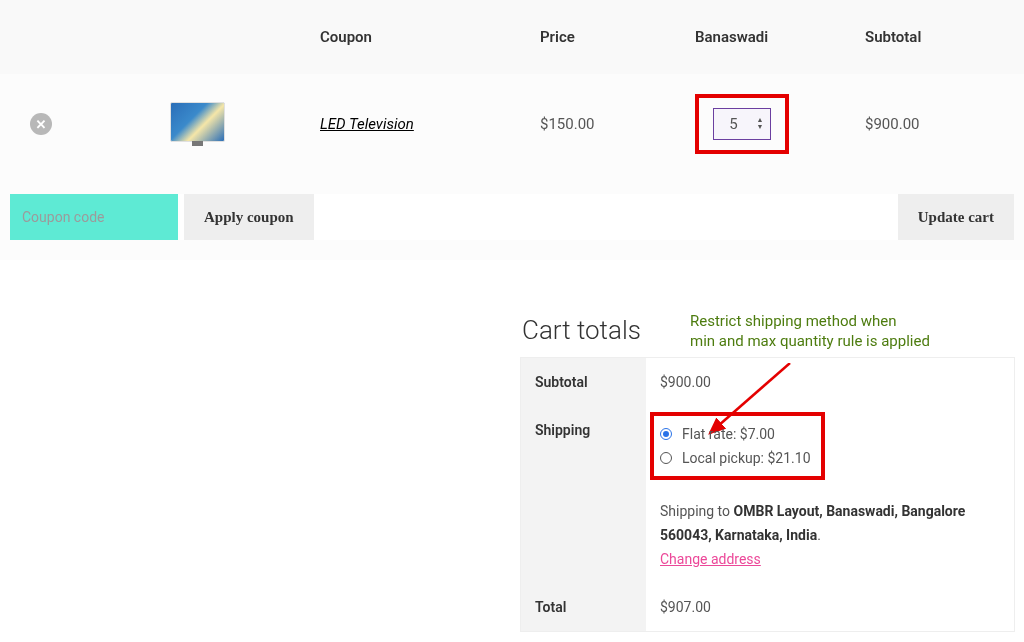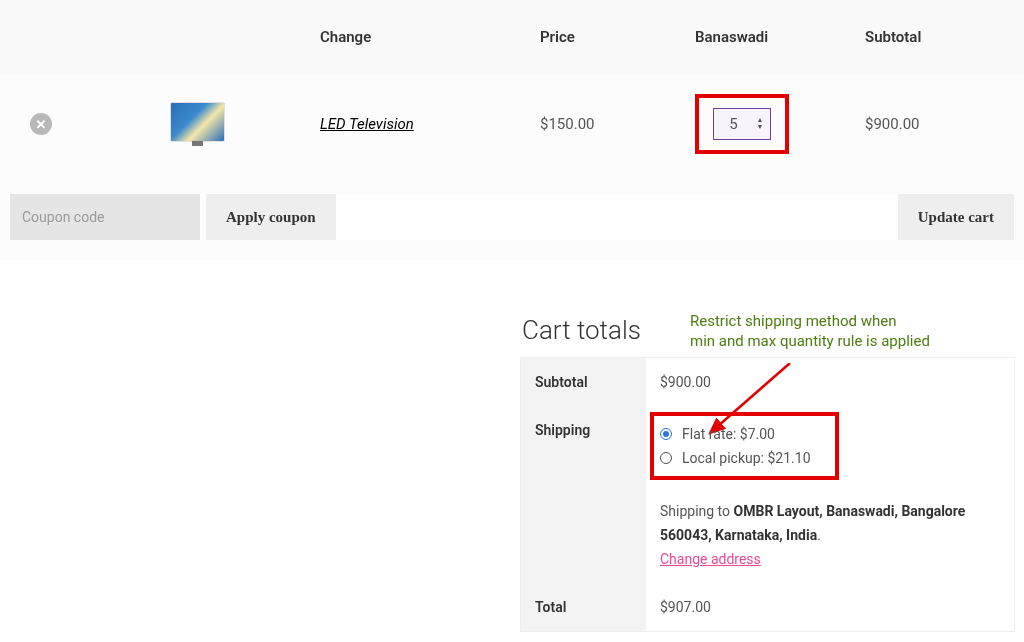--- a/index.html
+++ b/index.html
@@ -95,24 +95,24 @@
     text-align:center;
   }
 
   .actions-row td { padding: 0; }
   .actions-bar {
     display: flex;
     align-items: stretch;
     background: #fff;
   }
   .coupon-input {
-    width: 190px;
+    width: 168px;
     padding: 0 12px;
     border: none;
-    background: #e5e5e5;
+    background: #5eead4;
     font-size: 14px;
     color: #777;
     height: 46px;
     font-family: inherit;
   }
   .coupon-input::placeholder { color: #9b9b9b; }
   .btn {
     display: inline-flex;
     align-items: center;
     justify-content: center;
@@ -155,21 +155,21 @@
   }
   .tot-value {
     flex: 1;
     padding: 16px 14px;
     font-size: 14px;
     color: #555;
   }
   .ship-methods { position: relative; }
   .ship-highlight {
     border: 4px solid #e40000;
-    padding: 6px 24px 6px 6px;
+    padding: 6px 10px 6px 6px;
     margin: -10px -4px 14px -10px;
     display: inline-block;
   }
   .ship-opt {
     display: flex; align-items: center;
     padding: 4px 0;
     font-size: 14px;
     color: #555;
     cursor: pointer;
   }
@@ -216,21 +216,21 @@
   }
 </style>
 </head>
 <body>
 
 <table class="cart-table">
   <thead>
     <tr>
       <th class="th-remove"></th>
       <th class="th-thumb"></th>
-      <th class="th-product">Change</th>
+      <th class="th-product">Coupon</th>
       <th class="th-price">Price</th>
       <th class="th-qty">Banaswadi</th>
       <th class="th-subtotal">Subtotal</th>
     </tr>
   </thead>
   <tbody>
     <tr>
       <td>
         <span class="remove-btn">
           <span>✕</span>

